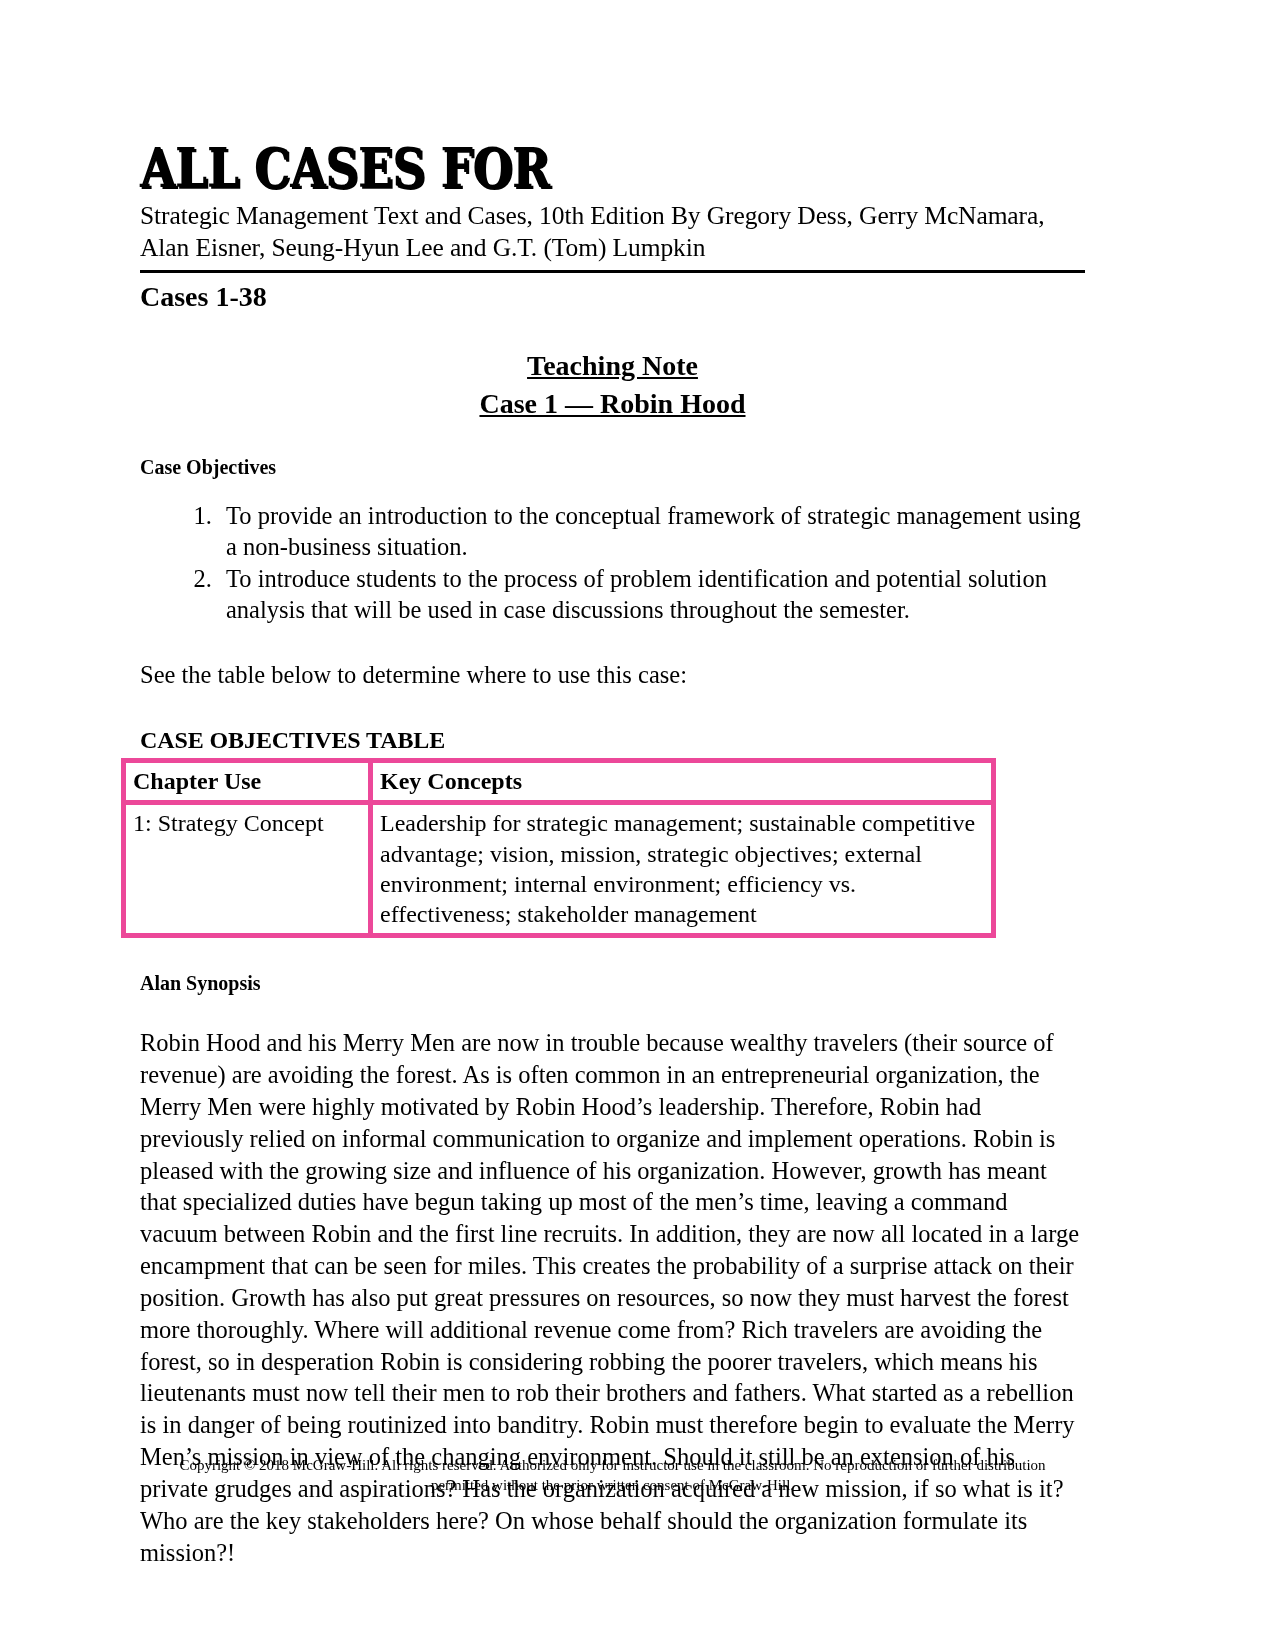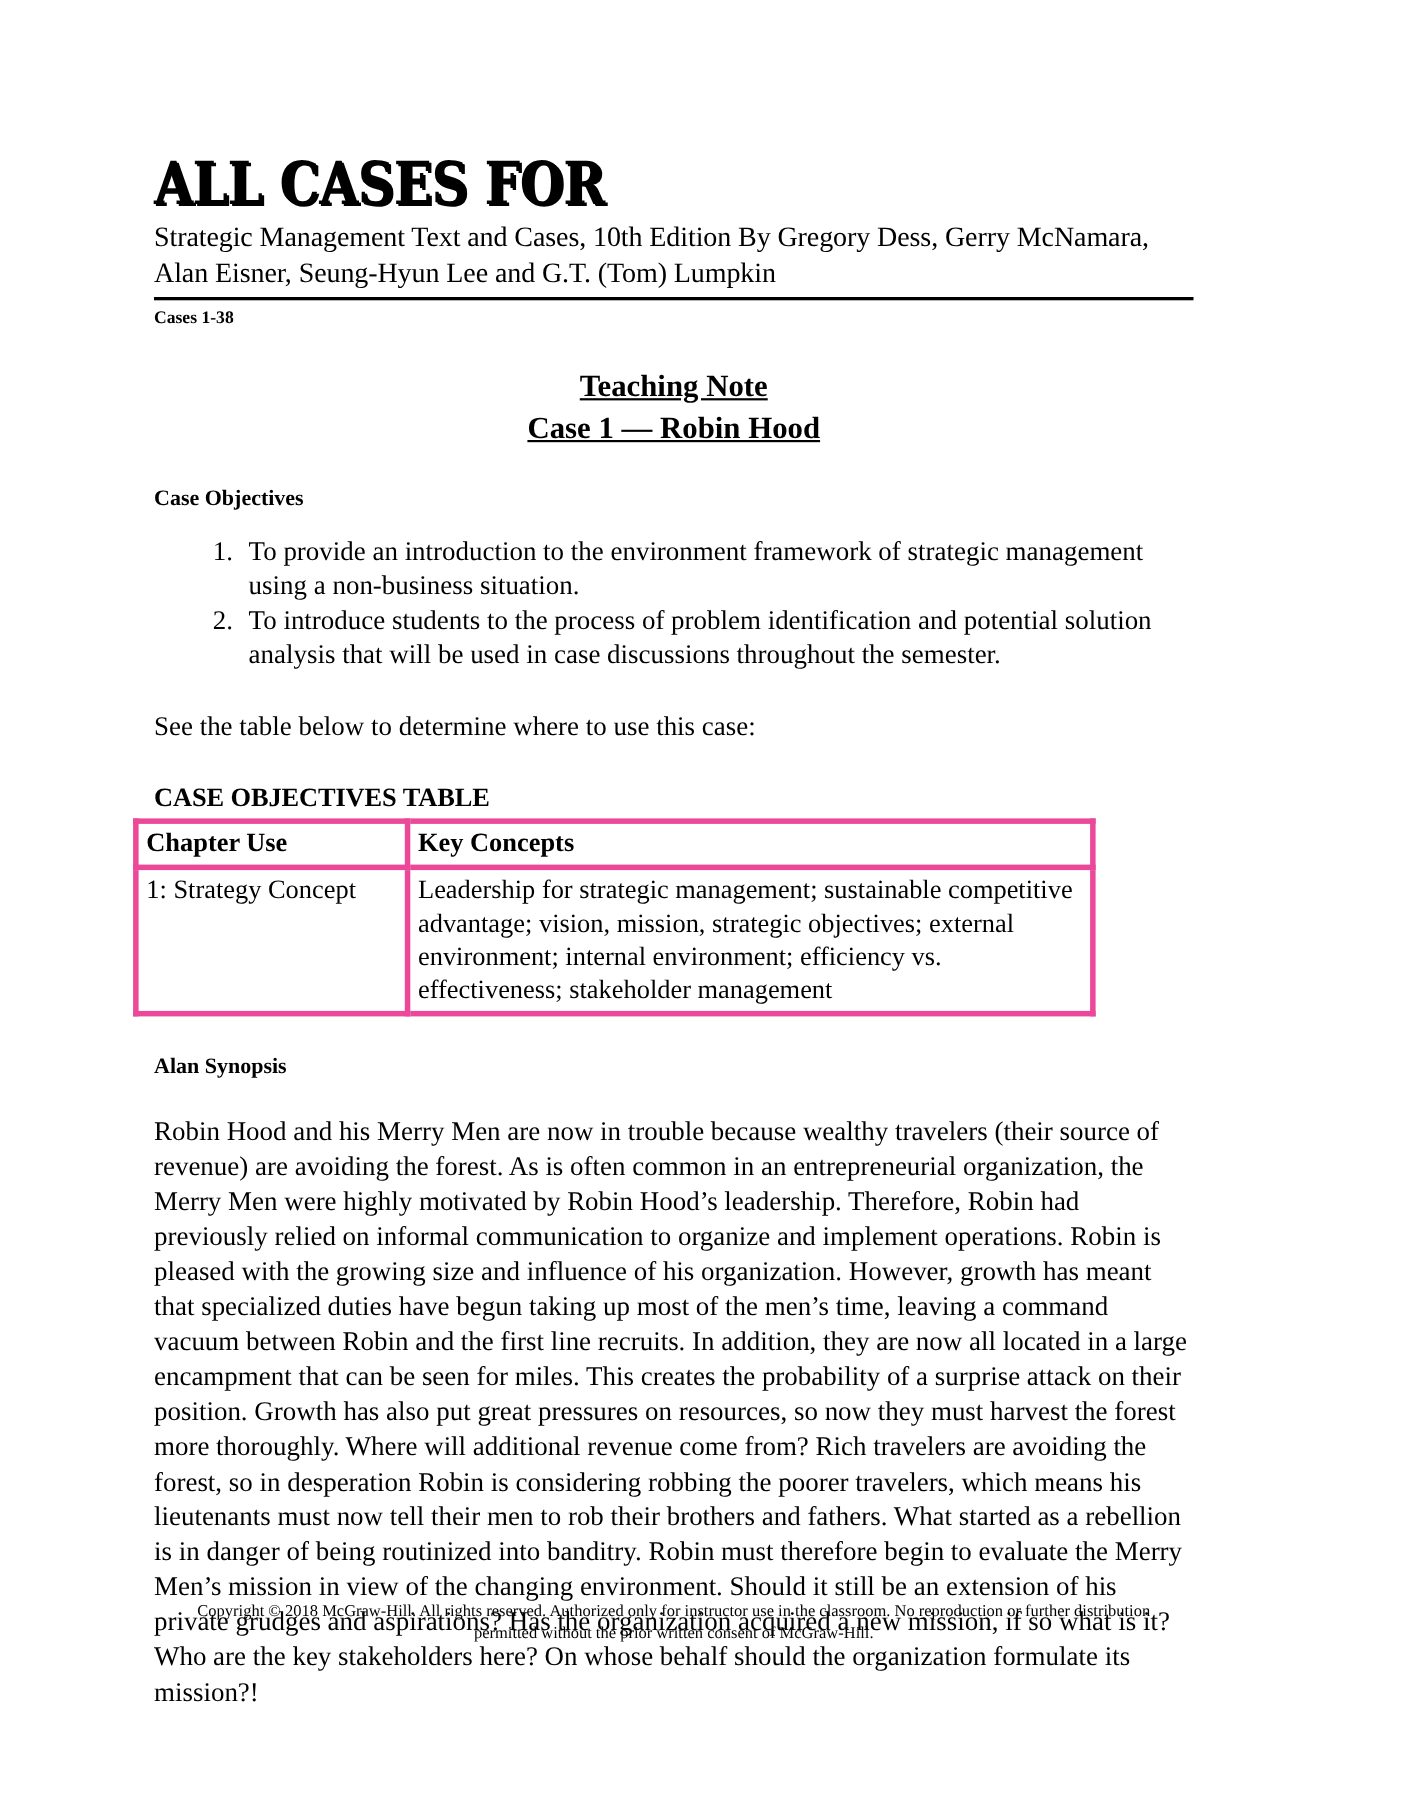--- a/index.html
+++ b/index.html
@@ -55,21 +55,21 @@
   }
 
   .rule {
     border: 0;
     border-top: 3px solid #000;
     margin: 6px 0 0 0;
     width: 100%;
   }
 
   .cases-range {
-    font-size: 16px;
+    font-size: 28px;
     font-weight: 700;
     margin: 8px 0 0 0;
   }
 
   
   .center-head {
     text-align: center;
     margin: 34px 0 0 0;
   }
   .center-head .line {
@@ -169,21 +169,21 @@
     <p class="cases-range">Cases 1-38</p>
 
     <div class="center-head">
       <span class="line">Teaching Note</span>
       <span class="line">Case 1 — Robin Hood</span>
     </div>
 
     <h2 class="section-head">Case Objectives</h2>
 
     <ol class="objectives">
-      <li>To provide an introduction to the environment framework of strategic management using a non-business situation.</li>
+      <li>To provide an introduction to the conceptual framework of strategic management using a non-business situation.</li>
       <li>To introduce students to the process of problem identification and potential solution analysis that will be used in case discussions throughout the semester.</li>
     </ol>
 
     <p class="lead-line">See the table below to determine where to use this case:</p>
 
     <h3 class="table-caption">CASE OBJECTIVES TABLE</h3>
 
     <table class="objectives-table">
       <thead>
         <tr>

